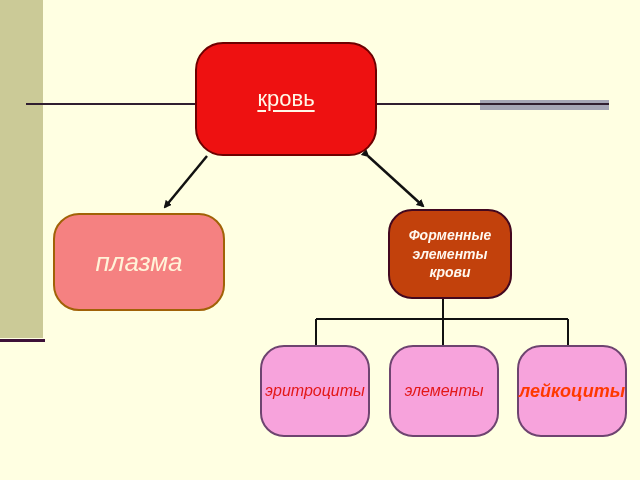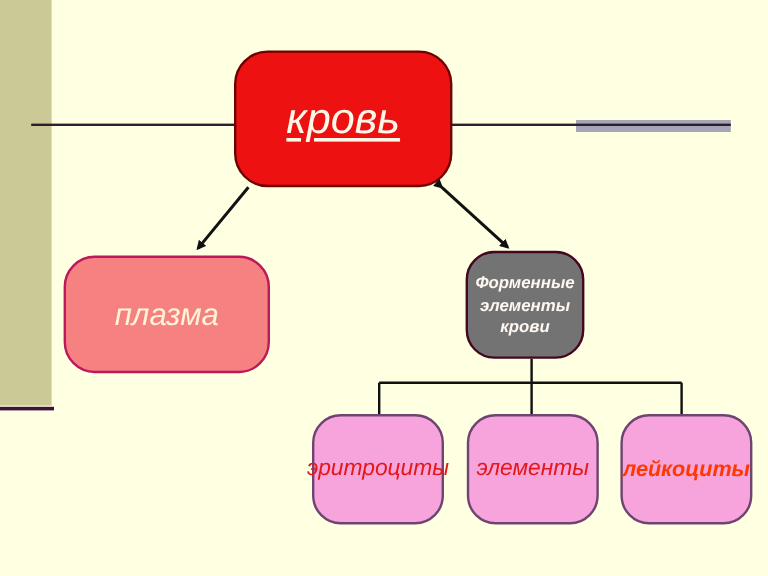--- a/index.html
+++ b/index.html
@@ -18,37 +18,37 @@
   .arrows { position:absolute; left:0; top:0; z-index:2; }
   
   .node {
     position:absolute; display:flex; align-items:center; justify-content:center;
     box-sizing:border-box; z-index:3; text-align:center;
   }
   .node-root {
     left:195px; top:42px; width:182px; height:114px;
     background:#EE1111; border:2px solid #6E0000; border-radius:28px;
   }
-  .node-root .lbl { color:#FFF8E8; font-style:italic; font-size:36px; text-decoration:underline; text-underline-offset:4px; }
+  .node-root .lbl { color:#FFF8E8; font-size:22px; text-decoration:underline; text-underline-offset:4px; }
   .node-plasma {
     left:53px; top:213px; width:172px; height:98px;
-    background:#F58181; border:2px solid #be185d; border-radius:26px;
+    background:#F58181; border:2px solid #a16207; border-radius:26px;
   }
   .node-plasma .lbl { color:#FFF3D8; font-style:italic; font-size:26px; }
   .node-formed {
-    left:388px; top:209px; width:99px; height:90px;
-    background:#737373; border:2px solid #43081F; border-radius:24px;
+    left:388px; top:209px; width:124px; height:90px;
+    background:#c2410c; border:2px solid #43081F; border-radius:24px;
   }
   .node-formed .lbl { color:#FFF8F0; font-style:italic; font-weight:bold; font-size:14px; line-height:1.32; width:94px; }
   .node-leaf {
     top:345px; width:110px; height:92px;
     background:#F7A3DC; border:2px solid #6E4470; border-radius:24px;
   }
   .leaf-1 { left:260px; } .leaf-2 { left:389px; } .leaf-3 { left:517px; }
-  .node-leaf .lbl { font-style:italic; font-size:19px; color:#E31818; }
+  .node-leaf .lbl { font-style:italic; font-size:16px; color:#E31818; }
   .leaf-3 .lbl { font-weight:bold; font-size:18px; color:#FF3800; }
 </style>
 </head>
 <body>
 
 <div class="slide">
 
   <div class="accent-bar"></div>
   <div class="accent-underline"></div>
 

